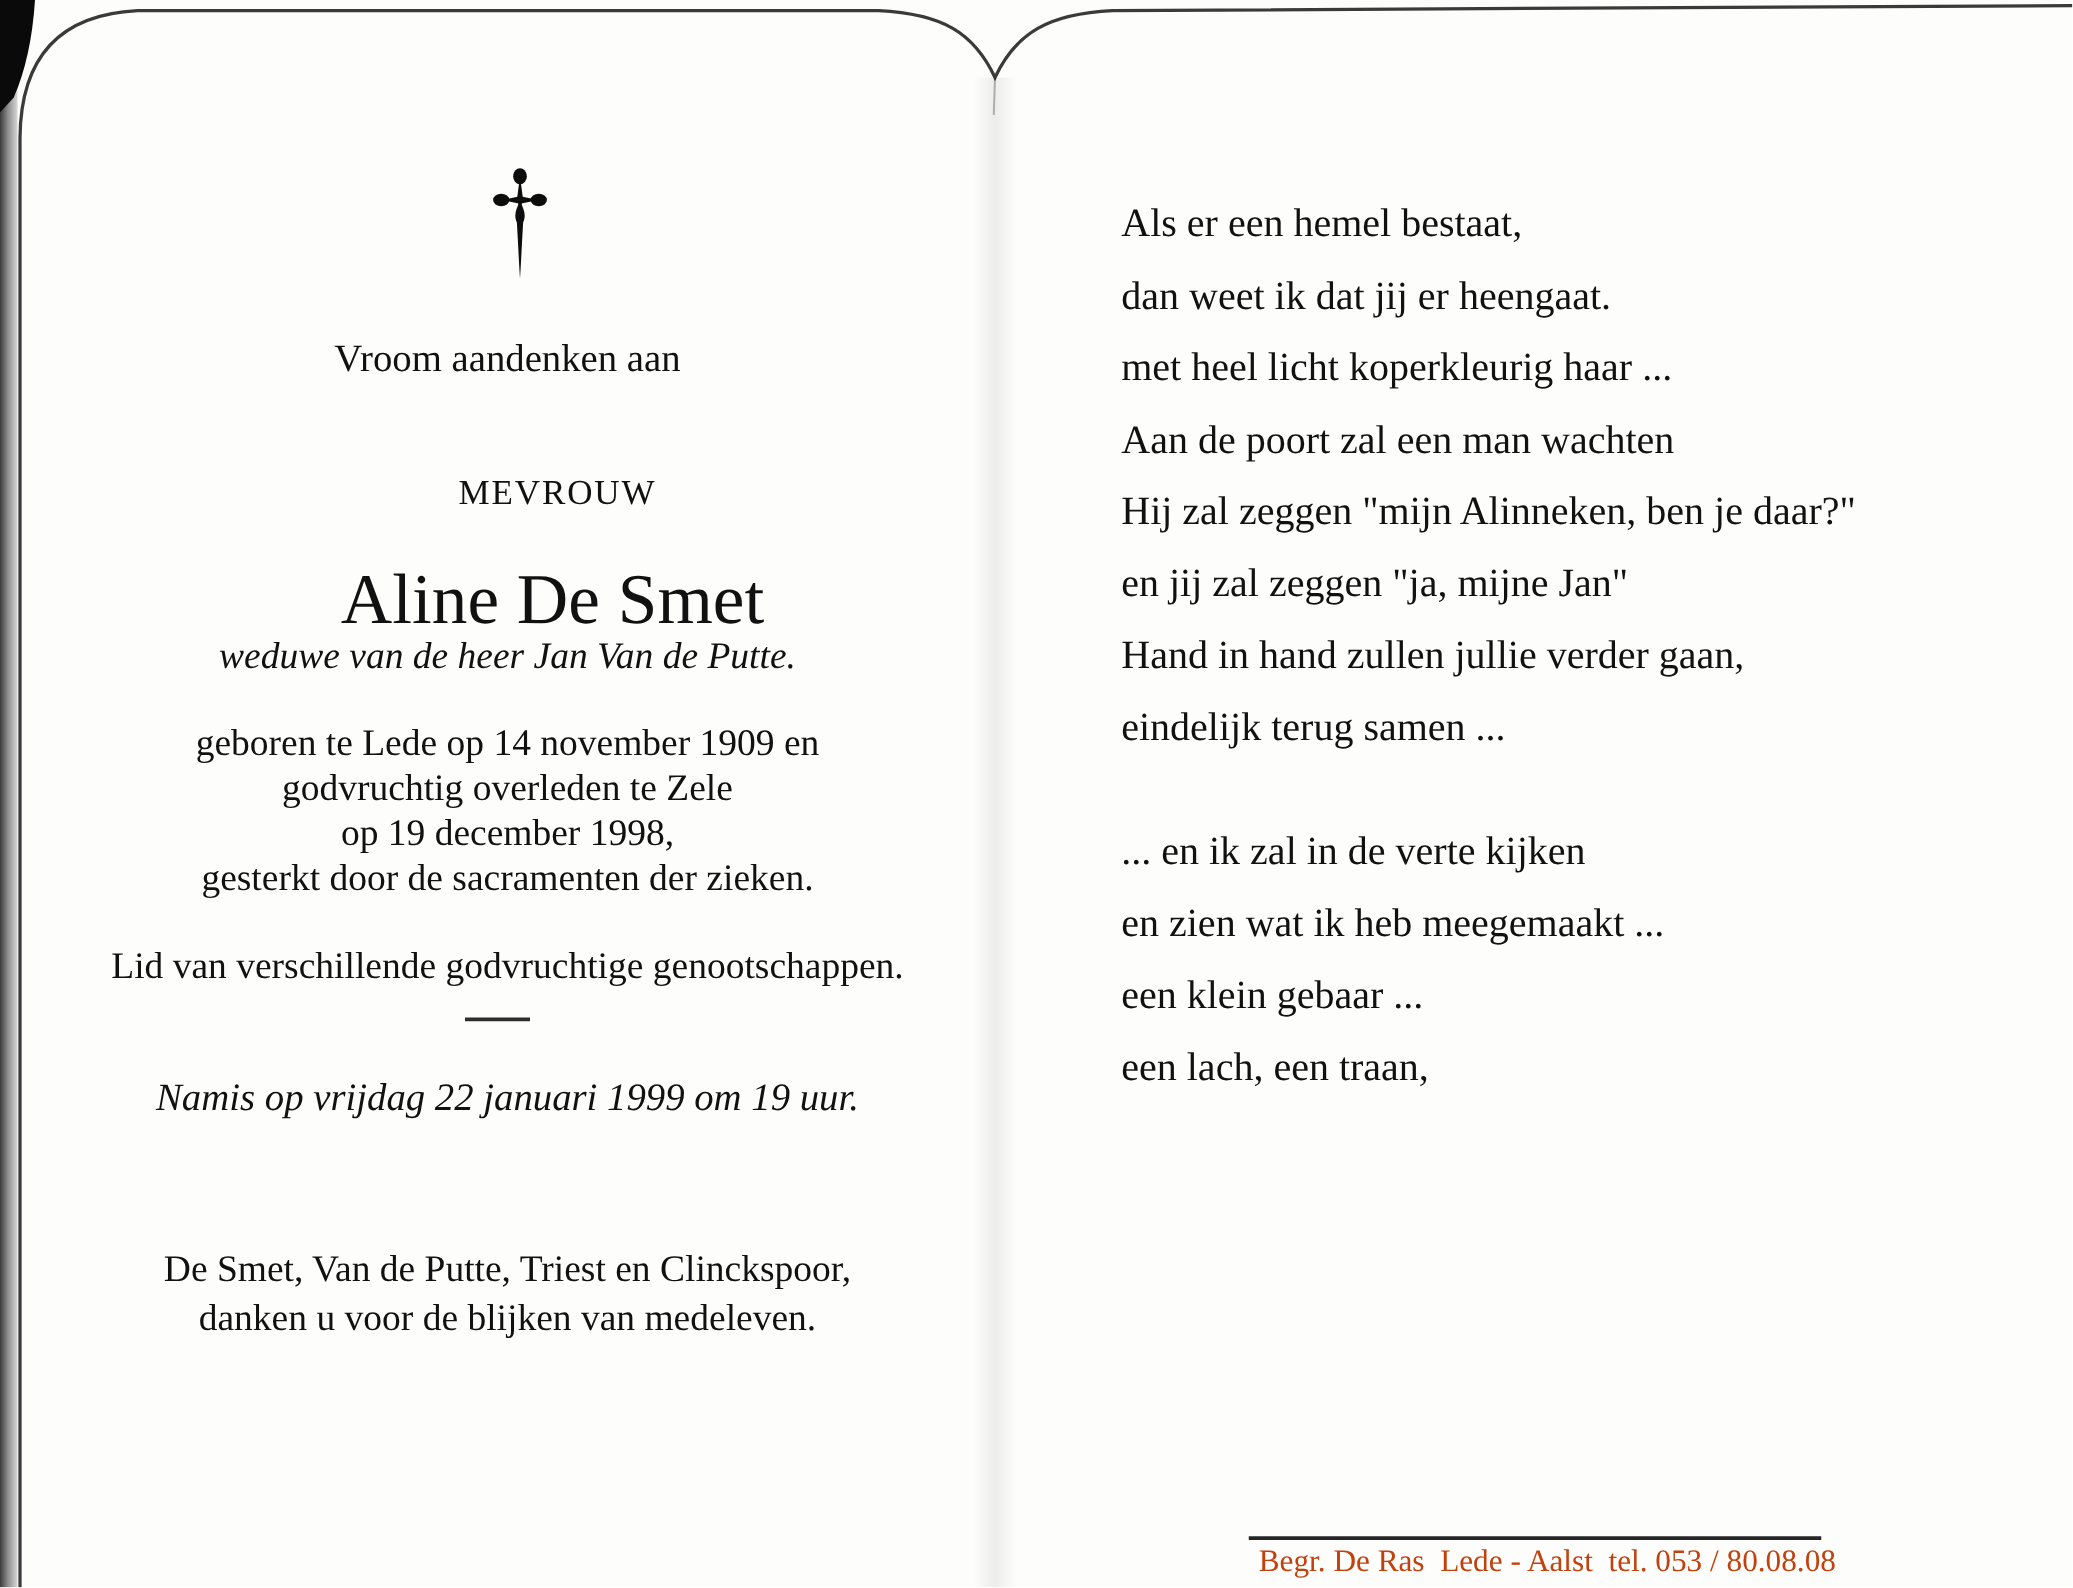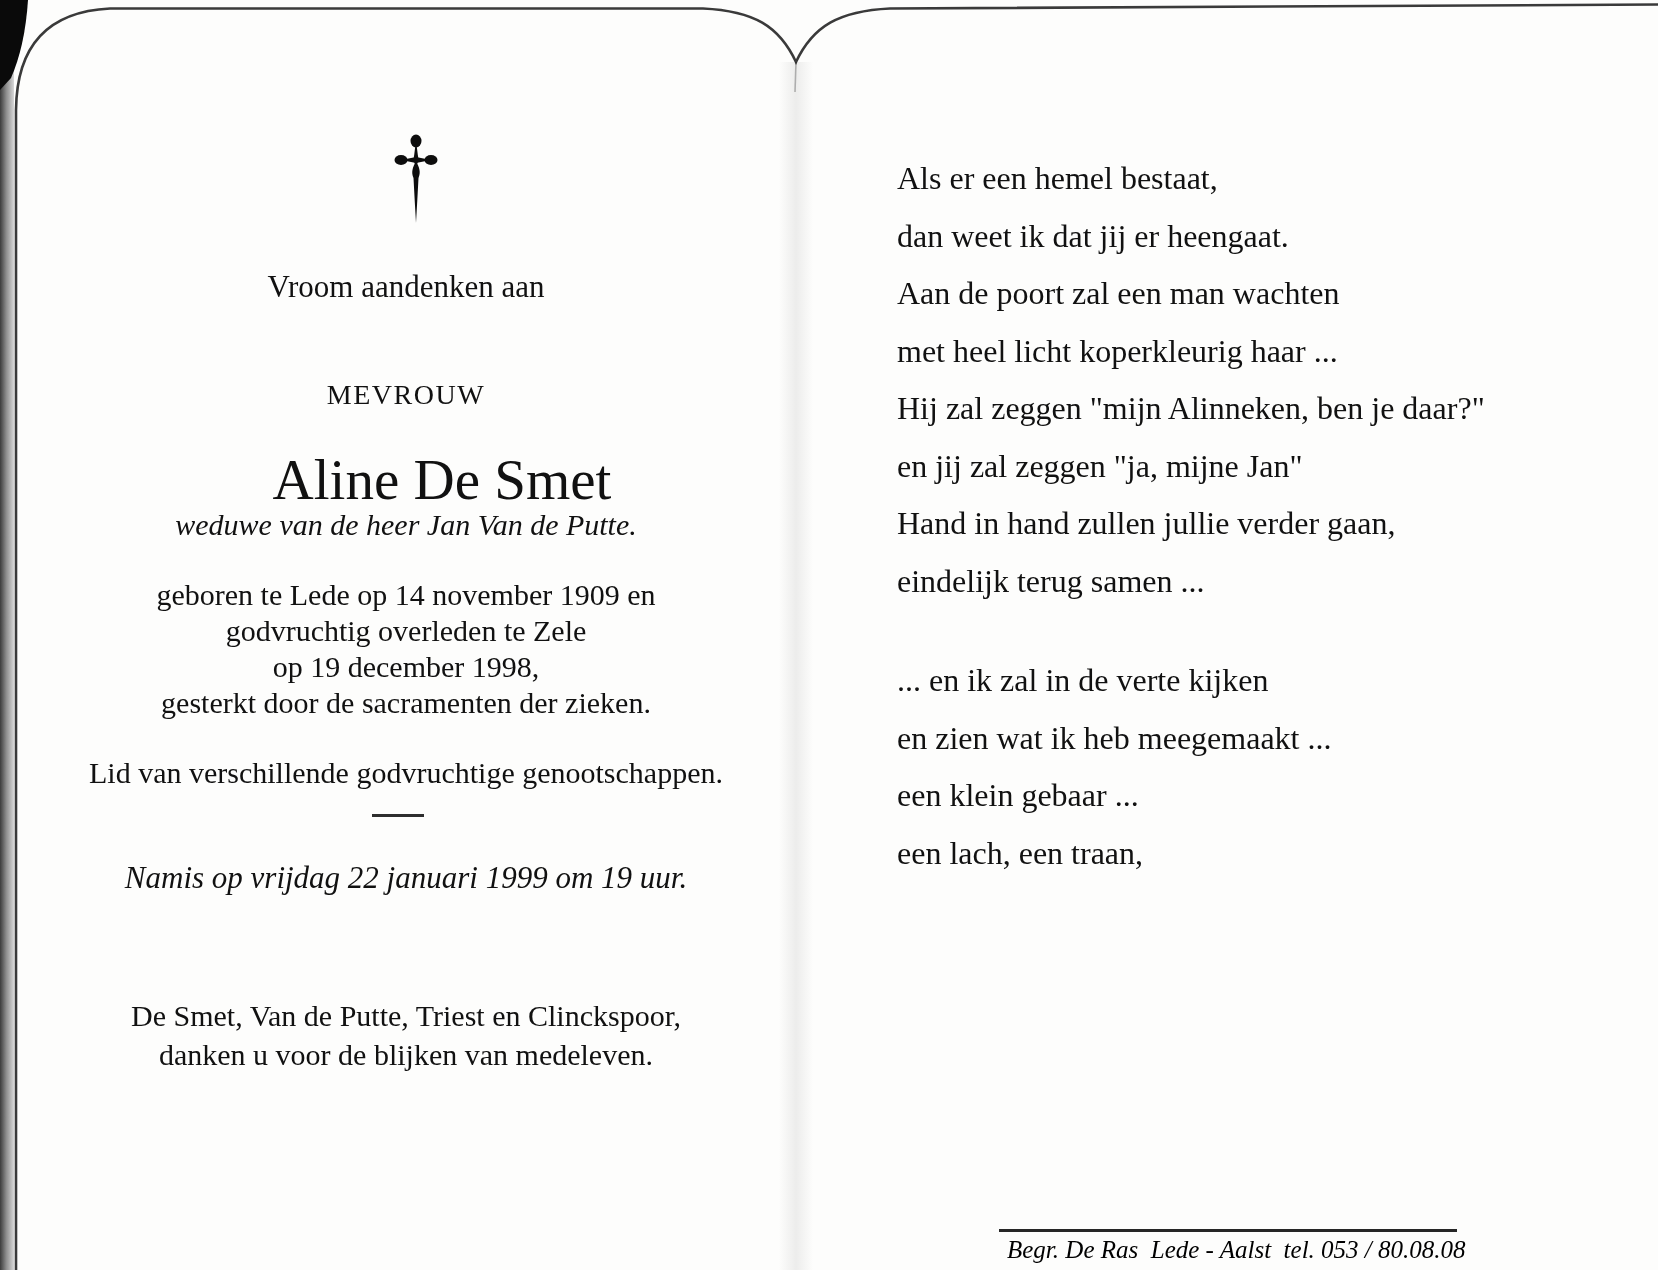--- a/index.html
+++ b/index.html
@@ -18,21 +18,21 @@
   }
   .card-edges { position: absolute; left: 0; top: 0; }
   .fold-shadow {
     position: absolute; left: 779px; top: 62px; width: 34px; height: 1208px;
     background: linear-gradient(to right, rgba(0,0,0,0), rgba(90,90,90,0.10), rgba(0,0,0,0));
   }
   
   .lp { position: absolute; left: 16px; width: 780px; text-align: center; }
   .cross-wrap { top: 132px; }
   .intro   { top: 267px; font-size: 31px; line-height: 40px; }
-  .honor   { top: 378px; font-size: 28px; line-height: 34px; letter-spacing: 1.5px; }
+  .honor   { top: 378px; font-size: 28px; line-height: 34px; letter-spacing: 1.5px; padding-left: 40px; }
   .name    { top: 449px; font-size: 57px; line-height: 62px; padding-left: 36px; }
   .relation{ top: 507px; font-size: 30px; line-height: 36px; }
   .life    { top: 577px; font-size: 30px; line-height: 36px; }
   .member  { top: 755px; font-size: 30px; line-height: 36px; }
   .rule {
     top: 814px; left: 372px; width: 52px; height: 3px;
     position: absolute; background: #2e2e2e;
   }
   .mass    { top: 860px; font-size: 31px; line-height: 36px; }
   .thanks  { top: 996px; font-size: 30px; line-height: 39px; }
@@ -41,21 +41,21 @@
   .stanza1 { top: 150px; }
   .stanza2 { top: 652px; }
   .stanza3 { top: 921px; }
   
   .footer-rule {
     position: absolute; left: 999px; top: 1229px; width: 458px; height: 2.5px;
     background: #262626;
   }
   .footer-text {
     position: absolute; left: 1007px; top: 1235px;
-    font-size: 25px; line-height: 30px; white-space: pre; color: #000000; font-style: italic;
+    font-size: 25px; line-height: 30px; white-space: pre; color: #c2410c;
   }
 </style>
 </head>
 <body>
 
 <div id="scan">
 
   <div class="edge-strip"></div>
 
   <svg class="card-edges" width="1658" height="1270" viewBox="0 0 1658 1270">
@@ -108,22 +108,22 @@
       <div>De Smet, Van de Putte, Triest en Clinckspoor,</div>
       <div>danken u voor de blijken van medeleven.</div>
     </div>
   </div>
 
   <div>
 
     <div class="poem stanza1">
       <div>Als er een hemel bestaat,</div>
       <div>dan weet ik dat jij er heengaat.</div>
+      <div>met heel licht koperkleurig haar ...</div>
       <div>Aan de poort zal een man wachten</div>
-      <div>met heel licht koperkleurig haar ...</div>
       <div>Hij zal zeggen "mijn Alinneken, ben je daar?"</div>
       <div>en jij zal zeggen "ja, mijne Jan"</div>
       <div>Hand in hand zullen jullie verder gaan,</div>
       <div>eindelijk terug samen ...</div>
     </div>
 
     <div class="poem stanza2">
       <div>... en ik zal in de verte kijken</div>
       <div>en zien wat ik heb meegemaakt ...</div>
       <div>een klein gebaar ...</div>

